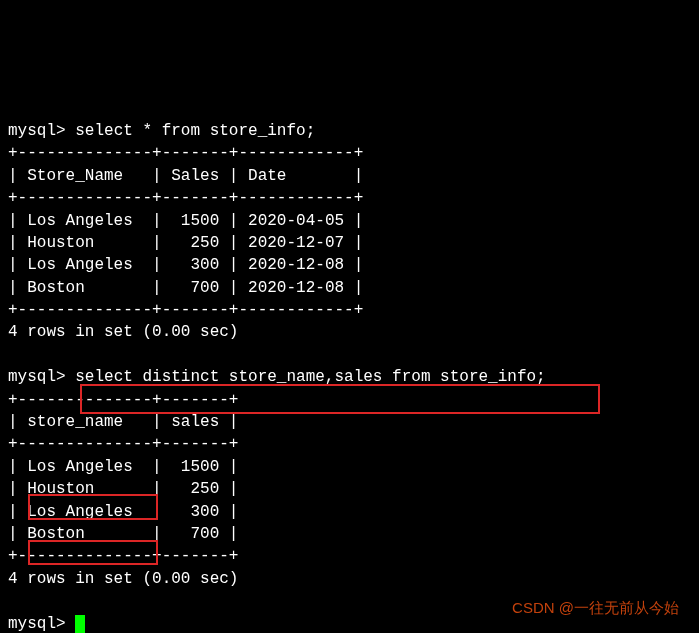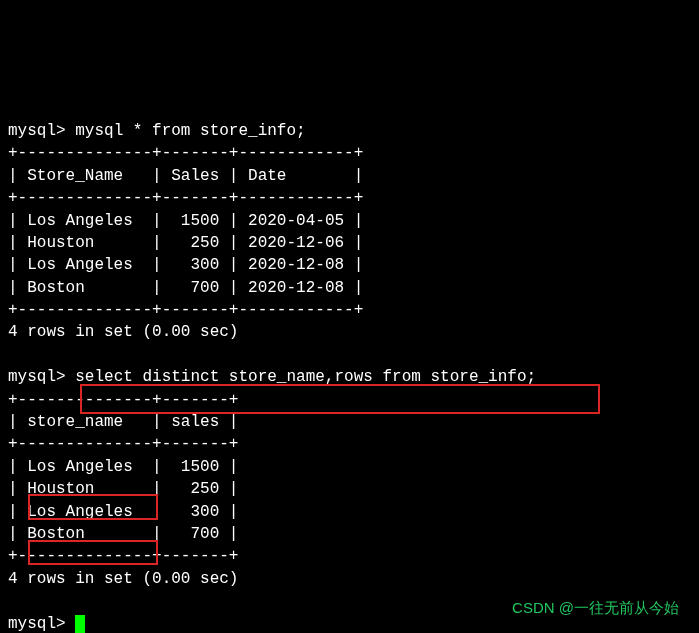--- a/index.html
+++ b/index.html
@@ -31,43 +31,43 @@
       display: inline-block;
       background: #00ff00;
       width: 10px;
       height: 18px;
       vertical-align: text-bottom;
     }
     .watermark {
       position: absolute;
       bottom: 15px;
       right: 20px;
-      color: #22c55e;
+      color: #c2410c;
       font-size: 15px;
       font-family: "Microsoft YaHei", sans-serif;
     }
   </style>
 </head>
 <body>
 
 
 
 <div class="terminal">
-<span>mysql&gt;</span> <span>mysql * from store_info;</span>
+<span>mysql&gt;</span> <span>select * from store_info;</span>
 <span>+--------------+-------+------------+</span>
 | <span>Store_Name</span>   | <span>Sales</span> | <span>Date</span>       |
 <span>+--------------+-------+------------+</span>
 | <span>Los Angeles</span>  |  <span>1500</span> | <span>2020-04-05</span> |
-| <span>Houston</span>      |   <span>250</span> | <span>2020-12-06</span> |
+| <span>Houston</span>      |   <span>250</span> | <span>2020-12-07</span> |
 | <span>Los Angeles</span>  |   <span>300</span> | <span>2020-12-08</span> |
 | <span>Boston</span>       |   <span>700</span> | <span>2020-12-08</span> |
 <span>+--------------+-------+------------+</span>
 <span>4 rows in set (0.00 sec)</span>
 
-<span>mysql&gt;</span> <span>select distinct store_name,rows from store_info;</span>
+<span>mysql&gt;</span> <span>select distinct store_name,sales from store_info;</span>
 <span>+--------------+-------+</span>
 | <span>store_name</span>   | <span>sales</span> |
 <span>+--------------+-------+</span>
 | <span>Los Angeles</span>  |  <span>1500</span> |
 | <span>Houston</span>      |   <span>250</span> |
 | <span>Los Angeles</span>  |   <span>300</span> |
 | <span>Boston</span>       |   <span>700</span> |
 <span>+--------------+-------+</span>
 <span>4 rows in set (0.00 sec)</span>
 

